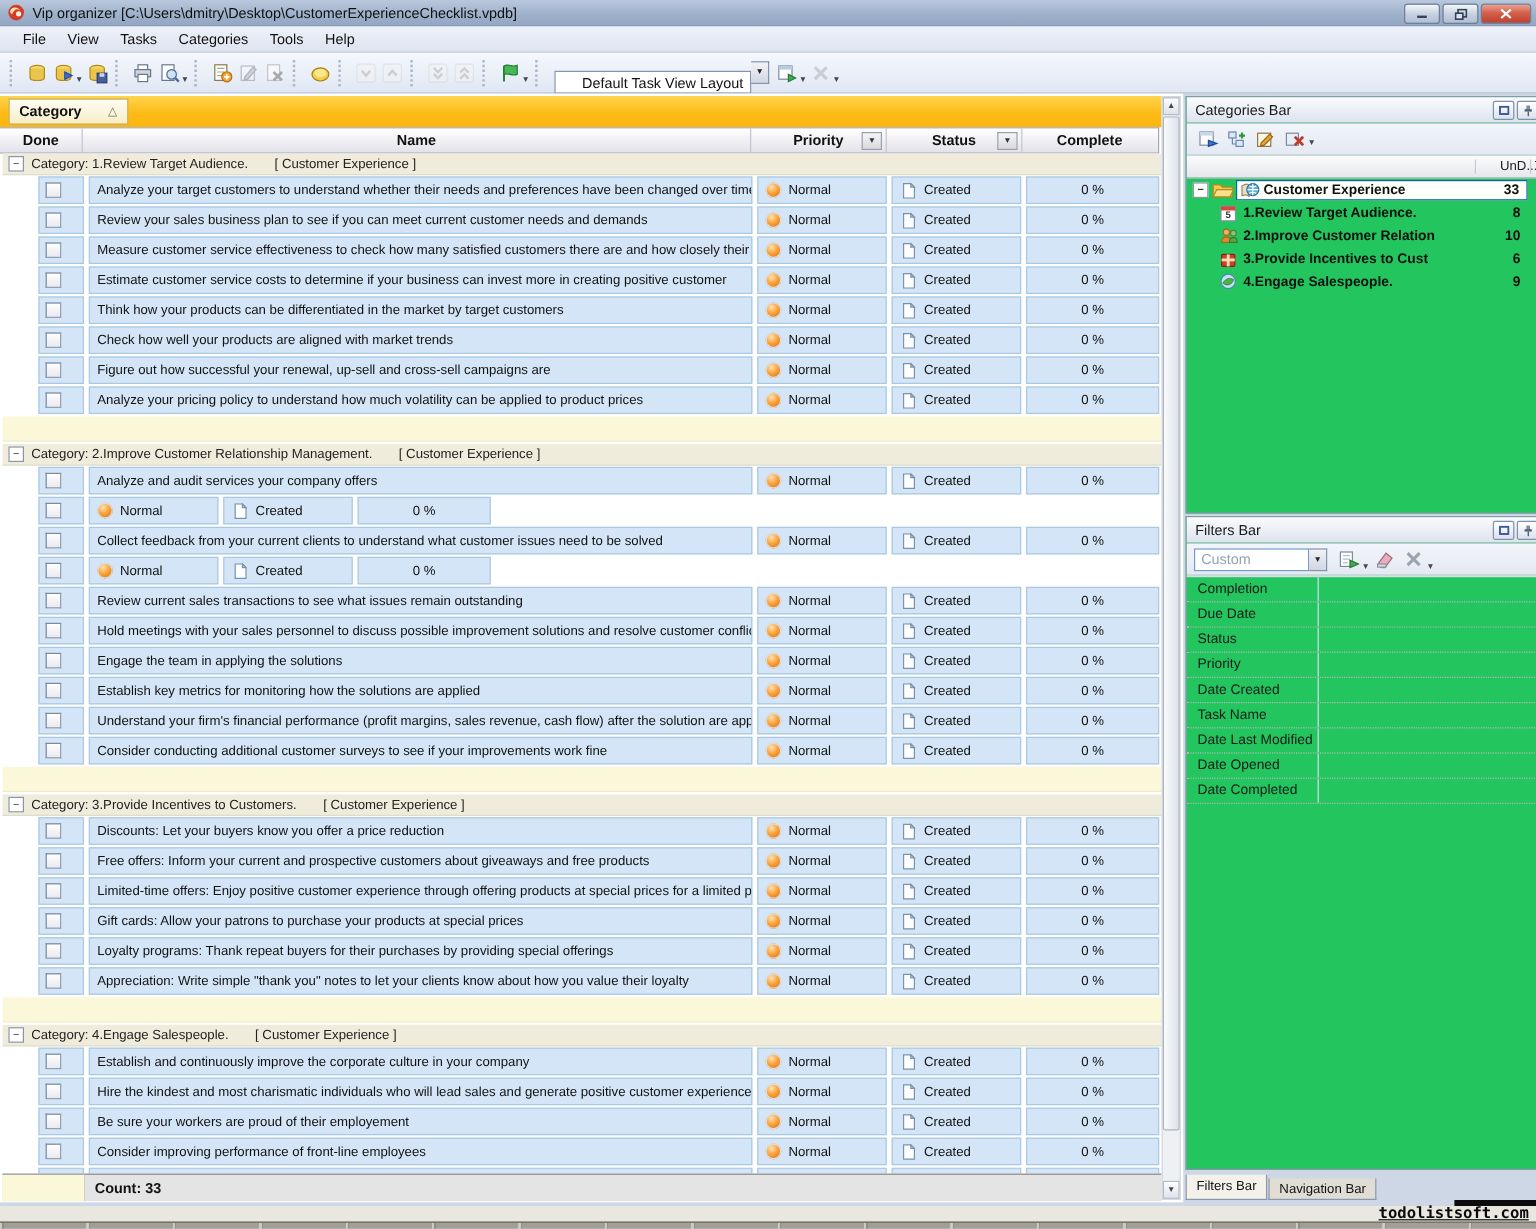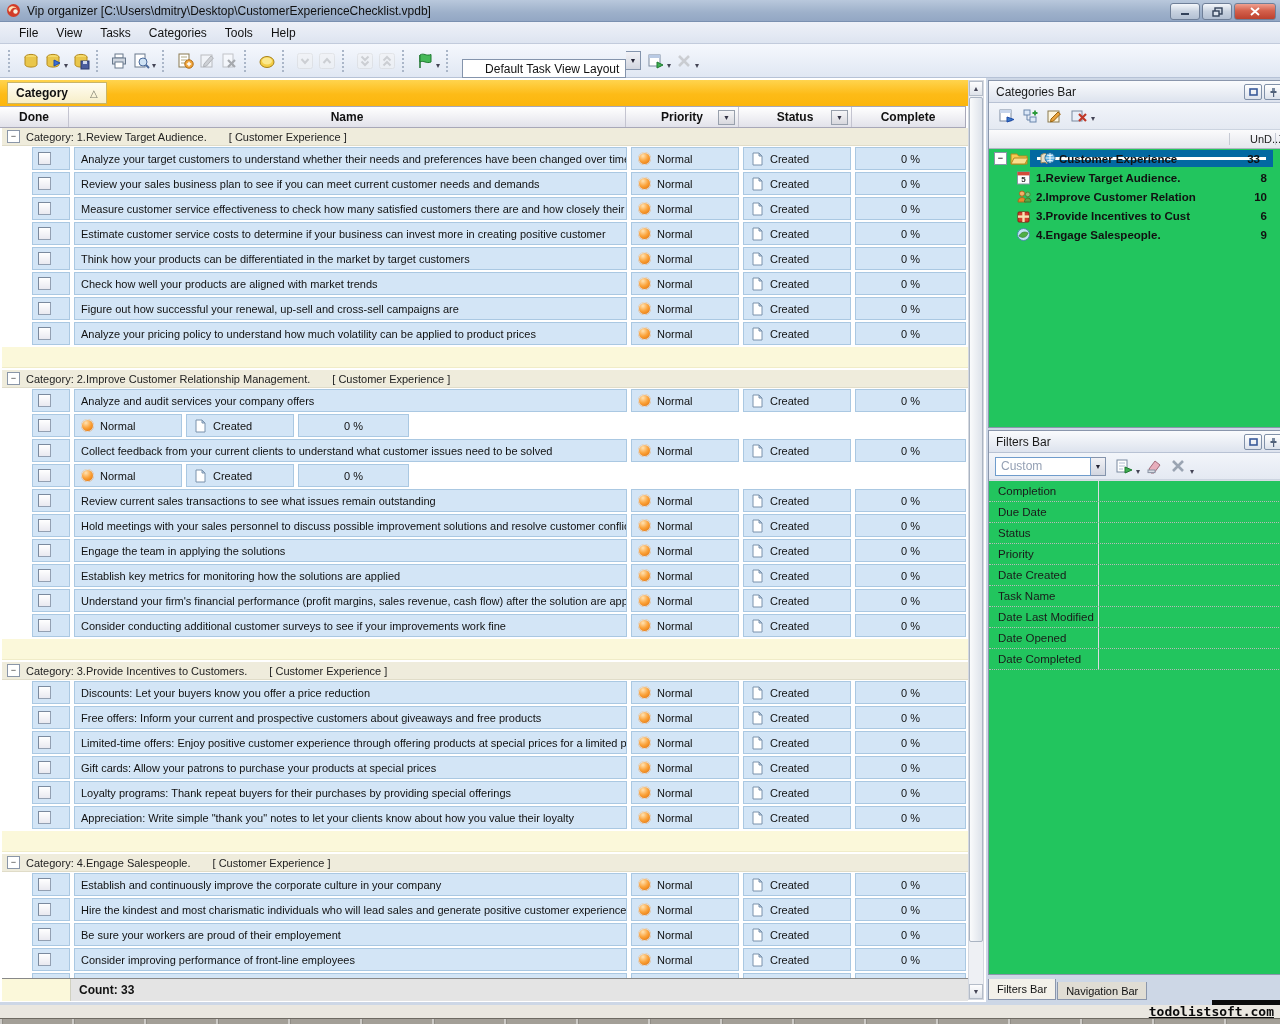--- a/index.html
+++ b/index.html
@@ -105,21 +105,21 @@
   #tree-header{height:18px;background:linear-gradient(#fbfbfc,#e5e7ed);border-bottom:1px solid #b0b6c2;
     display:flex;align-items:center;font-size:11px;color:#222;}
   #tree-header .th-lbl{flex:1;}
   .th-und{width:46px;border-left:1px solid #c6cad4;padding-left:20px;box-sizing:border-box;}
   .th-tot{width:30px;border-left:1px solid #c6cad4;padding-left:3px;box-sizing:border-box;}
   .tree-row{display:flex;align-items:center;height:19px;font-weight:bold;font-size:11.5px;padding-left:5px;}
   .tree-row .ticon{width:17px;height:15px;margin-right:3px;flex:none;}
   .tree-row .lbl{flex:1;overflow:hidden;white-space:nowrap;}
   .tree-row .und{width:40px;text-align:right;padding-right:6px;flex:none;}
   .tree-row .tot{width:26px;text-align:right;padding-right:6px;flex:none;}
-  .focus-box{display:flex;align-items:center;flex:1;border:7px solid #0369a1;background:#fffffb;height:17px;box-sizing:border-box;}
+  .focus-box{display:flex;align-items:center;flex:1;border:1px solid #0369a1;background:#fffffb;height:17px;box-sizing:border-box;}
   .tree-child{padding-left:27px;}
 
   #filter-combo{width:96px;height:19px;background:#fff;border:1px solid #6f9ccc;display:inline-flex;
     align-items:center;padding-left:5px;color:#94a0b4;font-size:12px;box-sizing:border-box;}
   #filter-rows{border-top:1px solid #d8dce4;}
   .frow{display:flex;align-items:center;height:20px;border-bottom:1px dotted #b8b8b8;position:relative;}
   .frow .flabel{width:100px;padding-left:9px;font-size:11.5px;color:#1a1a1a;overflow:hidden;white-space:nowrap;flex:none;}
   .frow .fvalue{flex:1;height:100%;border-left:1px solid #dcdce2;}
   .frow .fdd{width:17px;height:16px;margin-right:3px;background:linear-gradient(#f4f4f6,#d6d6dc);
     border:1px solid #969ea8;display:flex;align-items:center;justify-content:center;font-size:7px;color:#223;box-sizing:border-box;flex:none;}

